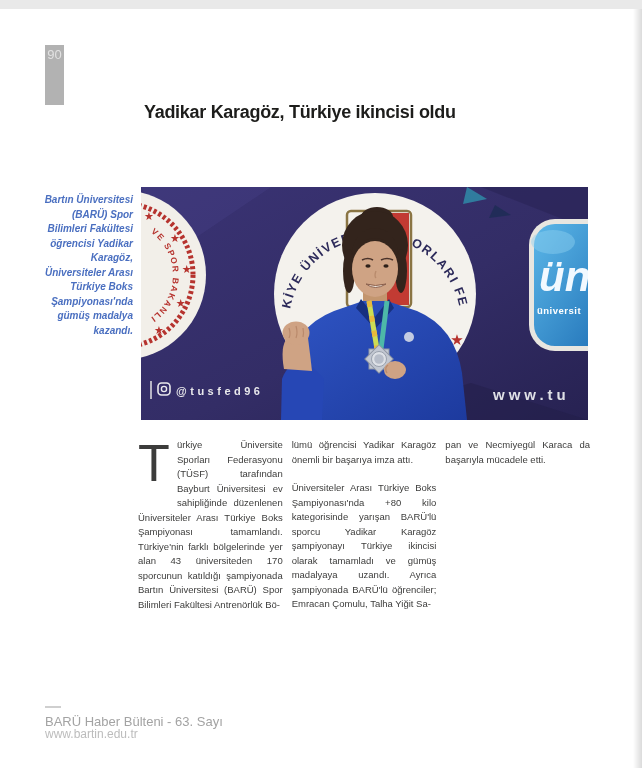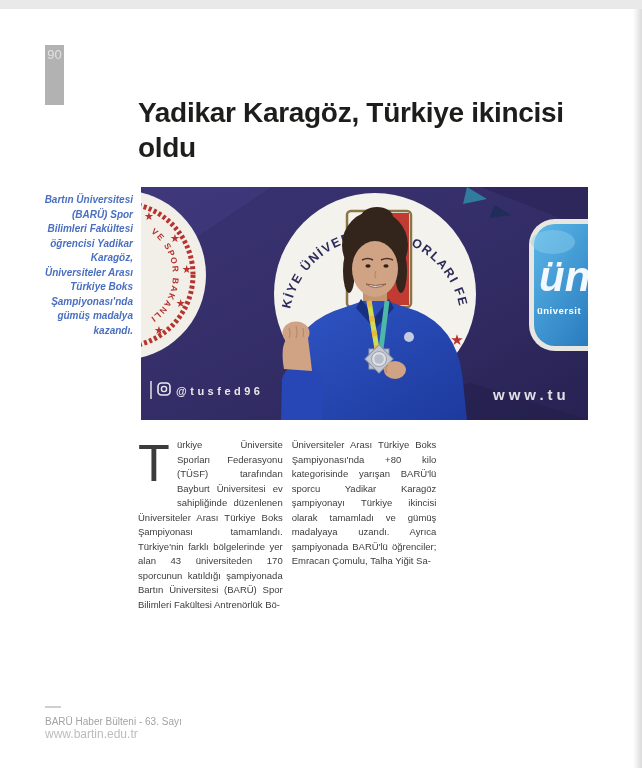--- a/index.html
+++ b/index.html
@@ -12,22 +12,22 @@
   .edge-shadow {
     position:absolute; top:0; right:0; width:9px; height:100%;
     background:linear-gradient(to right, rgba(0,0,0,0), rgba(0,0,0,0.14));
   }
   .page-num-box {
     position:absolute; left:45px; top:36px; width:19px; height:60px;
     background:#b2b2b2; color:#e2e2e2; font-size:13px; text-align:center;
     padding-top:2px;
   }
   .headline {
-    position:absolute; left:138px; top:86px; width:484px;
-    font-size:28px; font-weight:bold; line-height:35px; color:#1d1d1b;
+    position:absolute; left:144px; top:86px; width:484px;
+    font-size:18px; font-weight:bold; line-height:35px; color:#1d1d1b;
     letter-spacing:-0.3px;
   }
   .caption {
     position:absolute; left:38px; top:184px; width:95px;
     text-align:right; font-style:italic; font-weight:bold;
     font-size:10px; line-height:14.5px; color:#4a6fc0;
   }
   .photo {
     position:absolute; left:141px; top:178px; width:447px; height:233px;
     overflow:hidden; background:#332d66;
@@ -38,21 +38,21 @@
     font-size:9.5px; line-height:14.5px; color:#3c3c3b; text-align:justify;
   }
   .article .col { flex:1; }
   .dropcap {
     float:left; font-size:52px; line-height:46px; height:57px; width:34px;
     font-weight:400; color:#3c3c3b; margin:2px 5px 0 0;
   }
   .col p + p { margin-top:14px; }
   .footer { position:absolute; left:45px; top:697px; }
   .footer-dash { width:16px; height:2px; background:#cfcfcf; margin-bottom:7px; }
-  .footer-line1 { font-size:10px; color:#a3a3a3; line-height:13px; }
+  .footer-line1 { font-size:13px; color:#a3a3a3; line-height:13px; }
   .footer-line2 { font-size:12px; color:#bcbcbc; line-height:13px; }
   svg text { font-family:"Liberation Sans", sans-serif; }
 </style>
 </head>
 <body>
 
 <div class="page">
 
   <div class="page-num-box">
     <span>90</span>
@@ -185,23 +185,25 @@
       </g>
     </svg>
   </div>
 
   <div class="article">
     <div class="col">
       <span class="dropcap">T</span>
       <p>ürkiye Üniversite Sporları Federasyonu (TÜSF) tarafından Bayburt Üniversitesi ev sahipliğinde düzenlenen Üniversiteler Arası Türkiye Boks Şampiyonası tamamlandı. Türkiye'nin farklı bölgelerinde yer alan 43 üniversiteden 170 sporcunun katıldığı şampiyonada Bartın Üniversitesi (BARÜ) Spor Bilimleri Fakültesi Antrenörlük Bö-</p>
     </div>
     <div class="col">
+      <p>lümü öğrencisi Yadikar Karagöz önemli bir başarıya imza attı.</p>
       <p>Üniversiteler Arası Türkiye Boks Şampiyonası'nda +80 kilo kategorisinde yarışan BARÜ'lü sporcu Yadikar Karagöz şampiyonayı Türkiye ikincisi olarak tamamladı ve gümüş madalyaya uzandı. Ayrıca şampiyonada BARÜ'lü öğrenciler; Emracan Çomulu, Talha Yiğit Sa-</p>
     </div>
     <div class="col">
+      <p>pan ve Necmiyegül Karaca da başarıyla mücadele etti.</p>
     </div>
   </div>
 
   <div class="footer">
     <div class="footer-dash"></div>
     <div class="footer-line1">BARÜ Haber Bülteni - 63. Sayı</div>
     <div class="footer-line2">www.bartin.edu.tr</div>
   </div>
 
   <div class="edge-shadow"></div>

